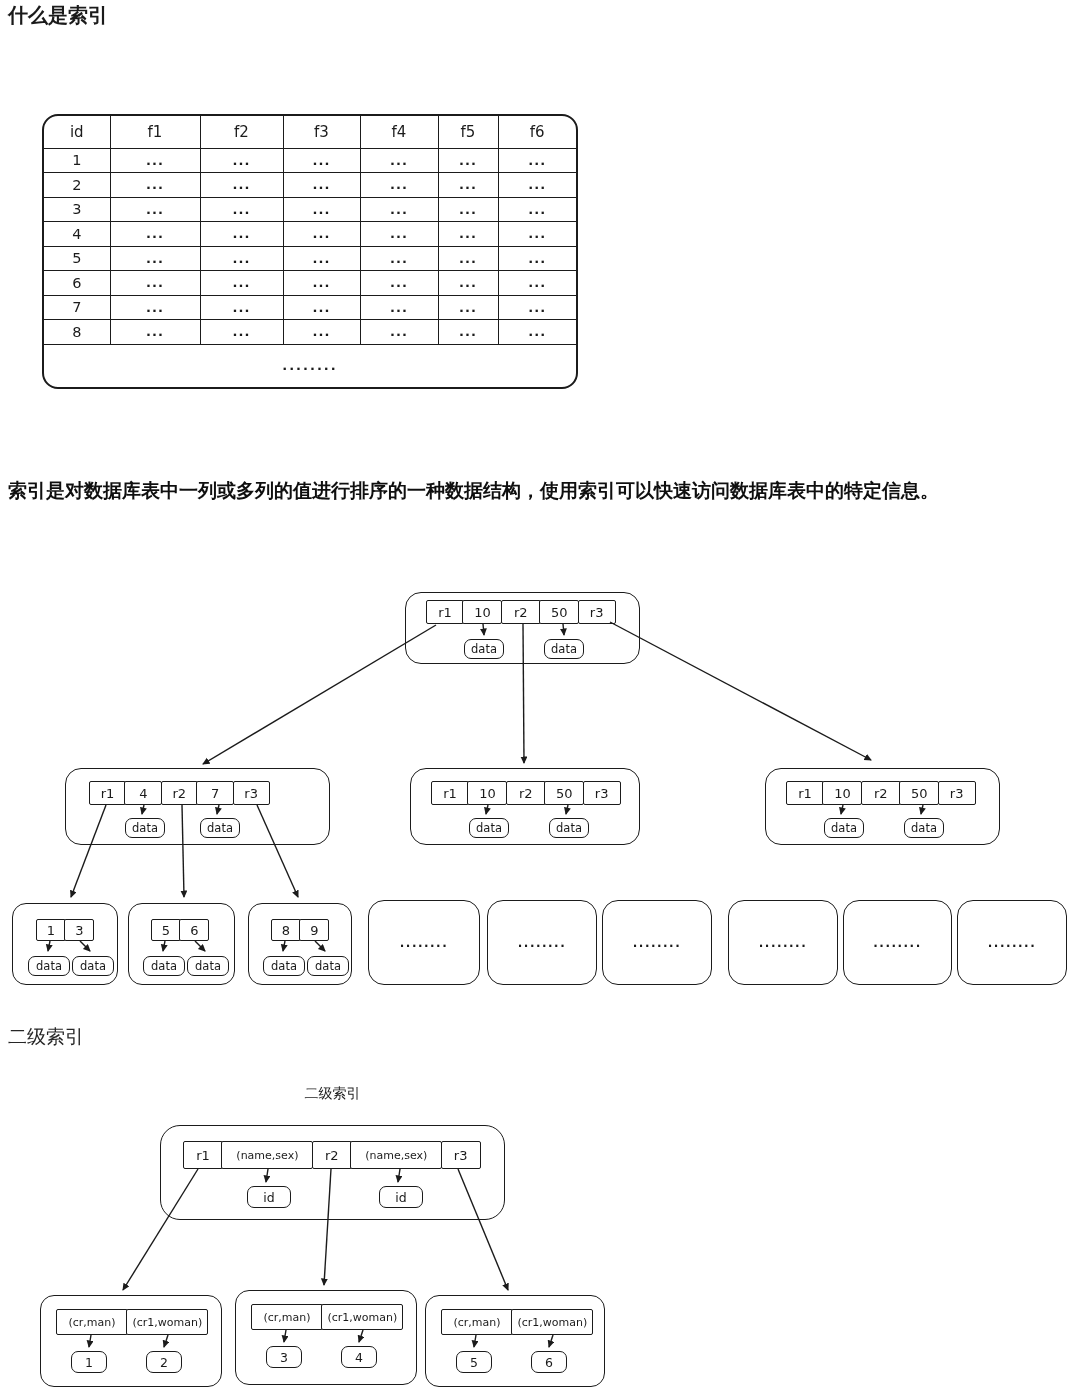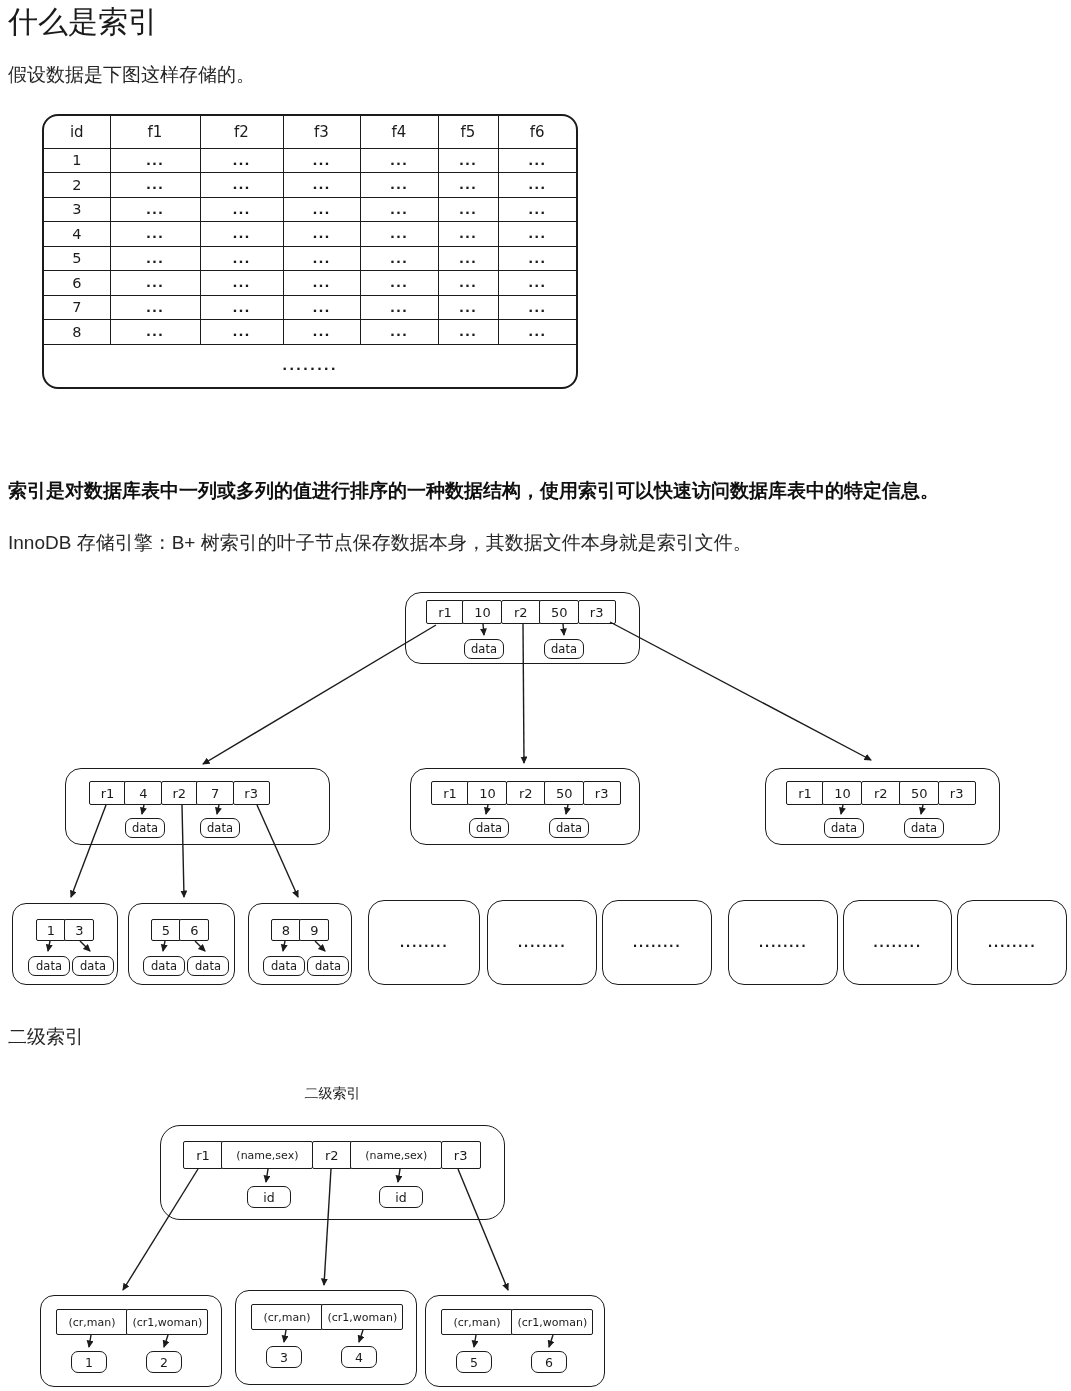--- a/index.html
+++ b/index.html
@@ -1,20 +1,20 @@
 <!DOCTYPE html>
 <html><head>
 <meta charset="utf-8">
 <style>
   * { margin:0; padding:0; box-sizing:border-box; }
   html,body { background:#fff; }
   body { font-family:"Liberation Sans","DejaVu Sans",sans-serif; color:#222; }
   .page { position:relative; width:1071px; height:1391px; background:#fff; overflow:hidden; }
 
-  .title { position:absolute; left:8px; top:2px; font-size:30px; font-weight:400; color:#1a1a1a; line-height:1.3; }
+  .title { position:absolute; left:8px; top:2px; font-size:20px; font-weight:700; color:#1a1a1a; line-height:1.3; }
   .para  { position:absolute; left:8px; font-size:19px; color:#262626; line-height:1.35; }
   .para.bold { font-weight:700; color:#0f0f0f; }
 
   
   .sketch-table { position:absolute; left:42px; top:114px; width:536px; border:2px solid #1b1b1b;
                   border-radius:16px; overflow:hidden; background:#fff;
                   font-family:"DejaVu Sans",sans-serif; color:#1b1b1b; }
   .sketch-table table { border-collapse:collapse; width:100%; table-layout:fixed; }
   .sketch-table th, .sketch-table td { border:1.5px solid #1b1b1b; text-align:center; vertical-align:middle; }
   .sketch-table thead th { border-top:none; height:32px; font-size:15px; font-weight:500; }
@@ -52,21 +52,20 @@
 
   .arrows { position:absolute; left:0; top:0; pointer-events:none; }
   .arrows line { stroke:#1b1b1b; stroke-width:1.4; }
 </style>
 </head>
 <body>
 
 <div class="page">
 
   <h1 class="title">什么是索引</h1>
-  <p class="para" style="top:62px">假设数据是下图这样存储的。</p>
 
   <div class="sketch-table">
     <table>
       <colgroup>
         <col style="width:66px">
           <col style="width:90px">
           <col style="width:83px">
           <col style="width:77px">
         <col style="width:78px">
           <col style="width:60px">
@@ -155,21 +154,20 @@
           <td>...</td>
           <td>...</td>
           <td>...</td>
         </tr>
       </tbody>
     </table>
     <div class="table-footer">........</div>
   </div>
 
   <p class="para bold" style="top:478px">索引是对数据库表中一列或多列的值进行排序的一种数据结构，使用索引可以快速访问数据库表中的特定信息。</p>
-  <p class="para" style="top:530px">InnoDB 存储引擎：B+ 树索引的叶子节点保存数据本身，其数据文件本身就是索引文件。</p>
 
   <div class="diagram" id="d1">
 
     <div class="tnode" style="left:405px;top:12px;width:235px;height:72px;">
       <div class="cellrow h24" style="left:20px;top:7px;">
         <div class="cell" style="width:38px">r1</div>
         <div class="cell" style="width:40px">10</div>
         <div class="cell" style="width:40px">r2</div>
         <div class="cell" style="width:40px">50</div>
         <div class="cell" style="width:38px">r3</div>

